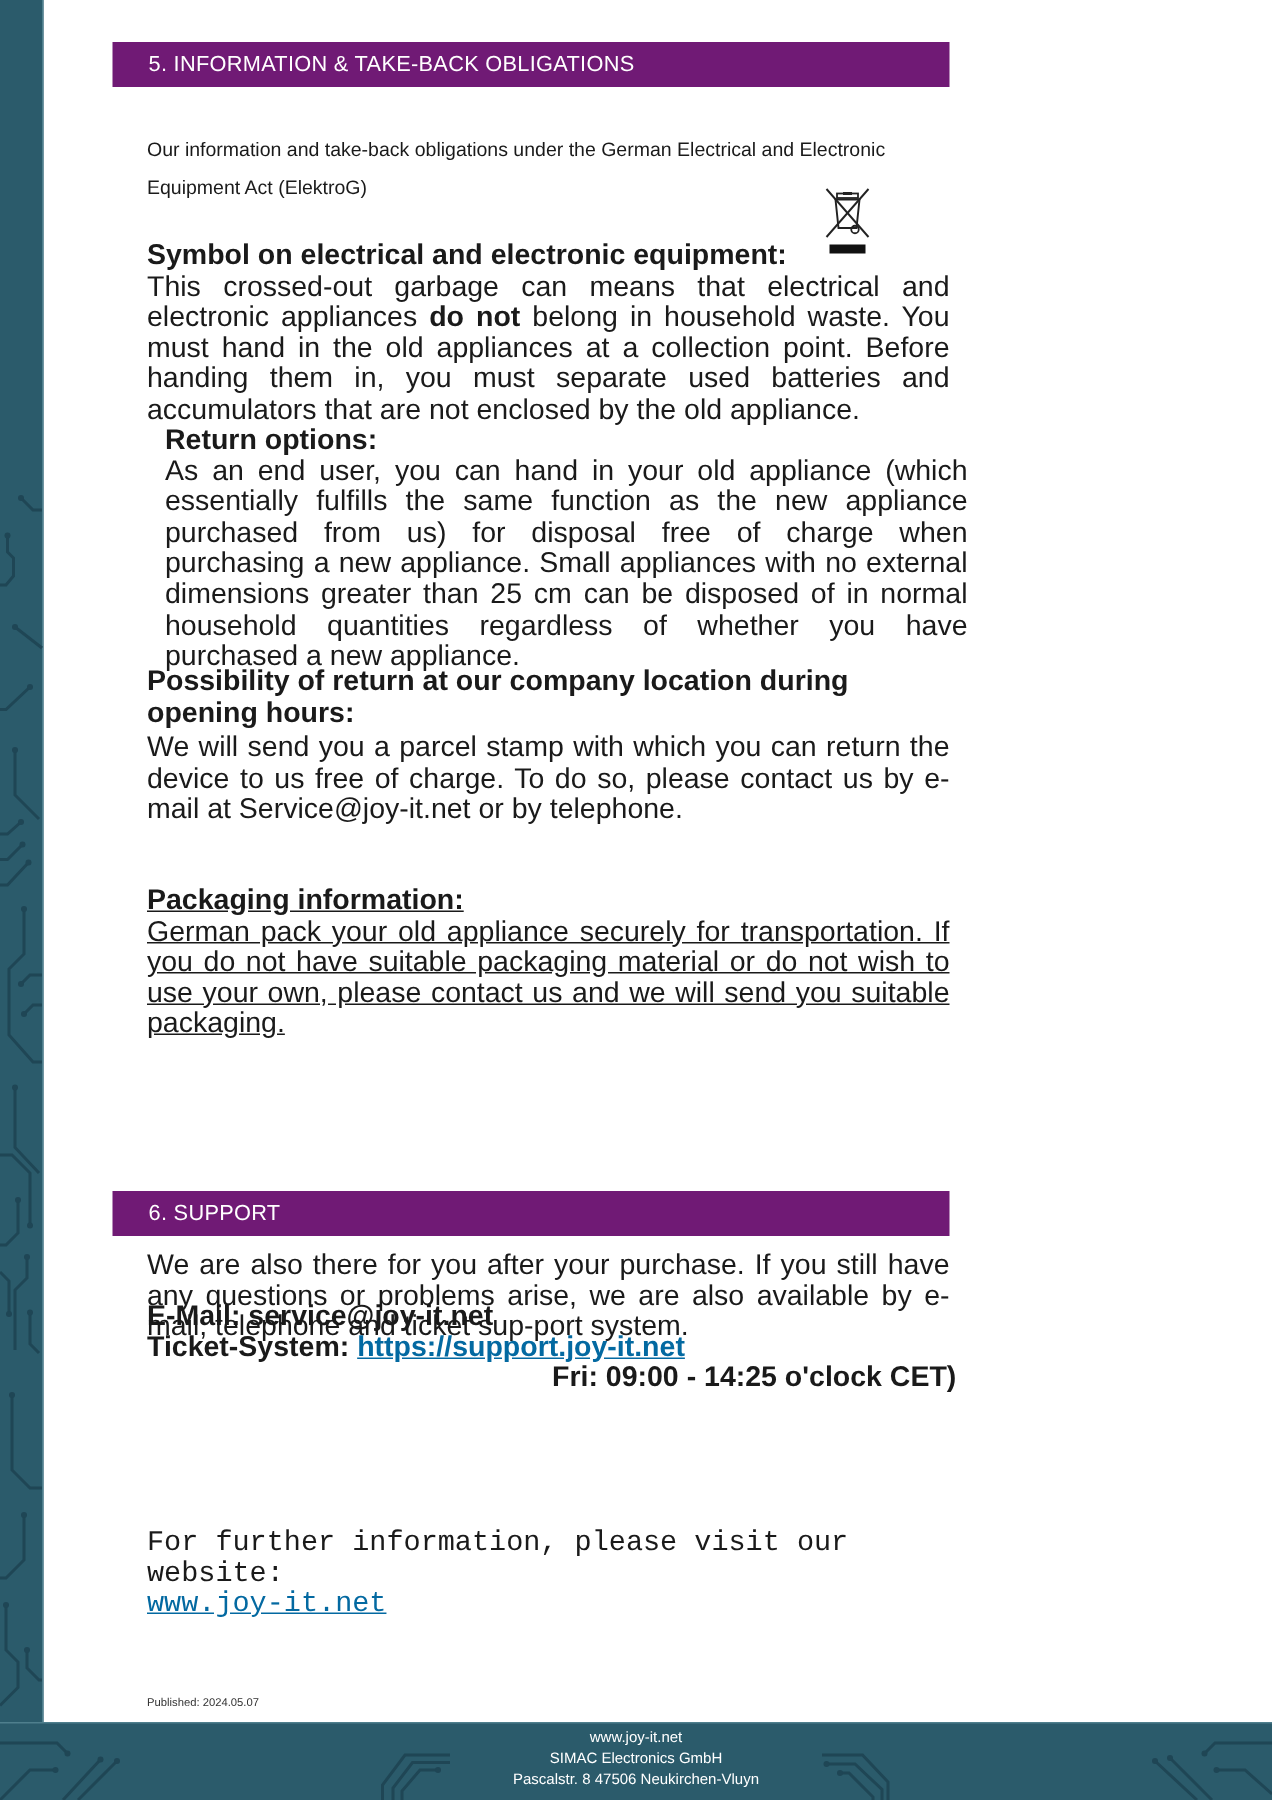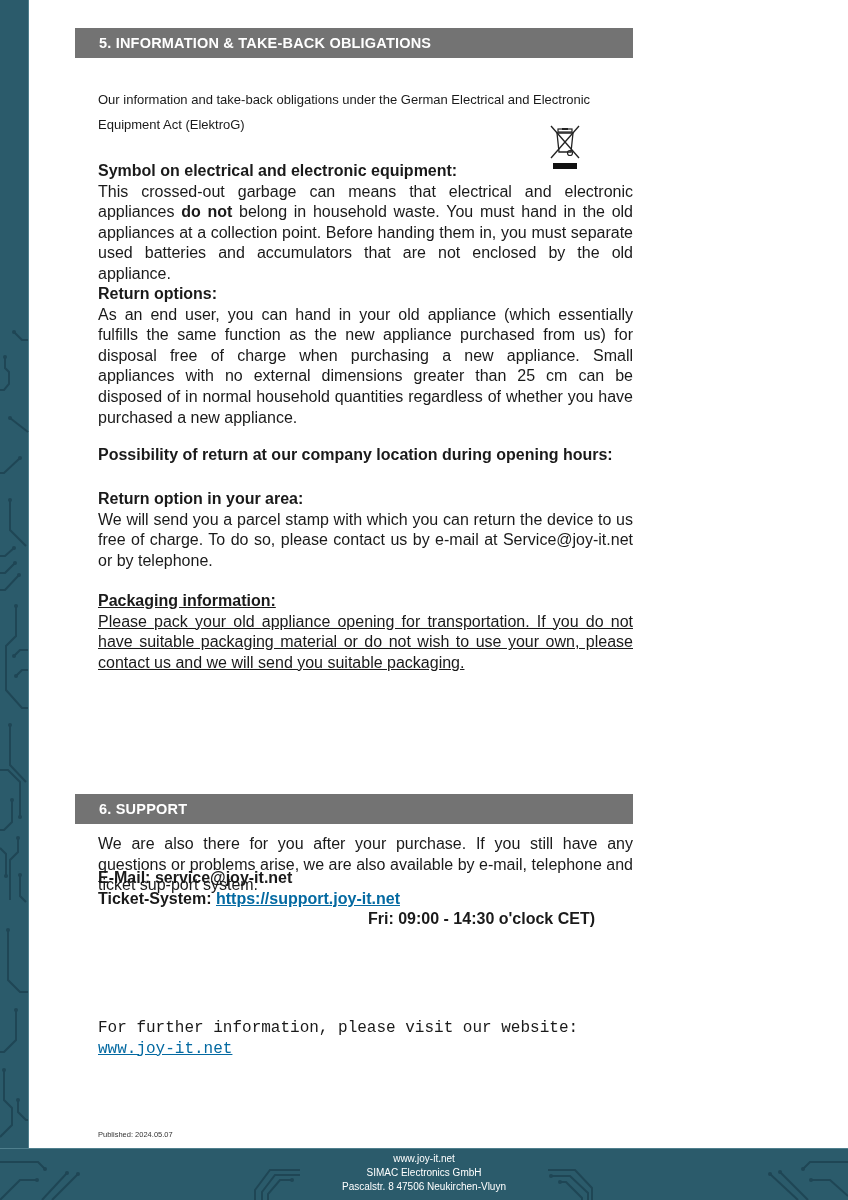--- a/index.html
+++ b/index.html
@@ -18,39 +18,39 @@
     position: absolute; left: 0; top: 1148px; width: 848px; height: 52px;
     background: #2b5b6b;
     border-top: 1px solid #4f7f8d;
   }
   .circuits { position: absolute; left: 0; top: 0; width: 848px; height: 1200px; pointer-events: none; }
   .circuits path, .circuits line { stroke: #1f4655; stroke-width: 2; fill: none; }
   .circuits circle { fill: #1f4655; }
 
   .section-header {
     position: absolute; left: 75px; width: 558px; height: 30px;
-    background: #737373; color: #ffffff;
-    font-weight: bold; font-size: 14.5px; letter-spacing: 0.2px;
+    background: #701a75; color: #ffffff;
+    font-weight: normal; font-size: 14.5px; letter-spacing: 0.2px;
     box-sizing: border-box; padding-left: 24px; line-height: 30px;
   }
   #h5 { top: 28px; }
   #h6 { top: 770px; margin-top: 24px; }
   .intro-title {
     position: absolute; left: 98px; top: 87px; width: 540px;
     font-size: 13px; line-height: 25px; color: #1a1a1a;
   }
   .weee-icon { position: absolute; left: 549px; top: 124px; width: 32px; height: 46px; }
 
-  .block { position: absolute; left: 98px; width: 535px; font-size: 16px; line-height: 20.6px; }
+  .block { position: absolute; left: 98px; width: 535px; font-size: 19px; line-height: 20.6px; }
   .block .label { font-weight: bold; display: block; }
   .block p { margin: 0; }
   .justify { text-align: justify; text-align-last: left; }
 
   #b1 { top: 161px; }
-  #b2 { top: 284px; }
+  #b2 { top: 284px; margin-left: 12px; }
   #b3 { top: 413px; margin-top: 32px; }
   #b4 { top: 489px; }
   #b5 { top: 591px; text-decoration: underline; }
 
   #support-intro { top: 834px; }
   #contacts { top: 868px; font-weight: bold; }
   #contacts .row { display: block; white-space: nowrap; }
   #contacts .indent { padding-left: 270px; }
   a.link { color: #0369a1; text-decoration: underline; }
   #further { top: 1018px; font-family: Liberation Mono, monospace; }
@@ -164,37 +164,36 @@
 <div class="block" id="b2">
   <span class="label">Return options:</span>
   <p class="justify">As an end user, you can hand in your old appliance (which essentially fulfills the same function as the new appliance purchased from us) for disposal free of charge when purchasing a new appliance. Small appliances with no external dimensions greater than 25 cm can be disposed of in normal household quantities regardless of whether you have purchased a new appliance.</p>
 </div>
 
 <div class="block" id="b3">
   <span class="label">Possibility of return at our company location during opening hours:</span>
 </div>
 
 <div class="block" id="b4">
-  <span class="label">Return option in your area:</span>
   <p class="justify">We will send you a parcel stamp with which you can return the device to us free of charge. To do so, please contact us by e-mail at Service@joy-it.net or by telephone.</p>
 </div>
 
 <div class="block" id="b5">
   <span class="label">Packaging information:</span>
-  <p class="justify">Please pack your old appliance opening for transportation. If you do not have suitable packaging material or do not wish to use your own, please contact us and we will send you suitable packaging.</p>
+  <p class="justify">German pack your old appliance securely for transportation. If you do not have suitable packaging material or do not wish to use your own, please contact us and we will send you suitable packaging.</p>
 </div>
 
 <div class="section-header" id="h6">6. SUPPORT</div>
 
 <div class="block justify" id="support-intro">We are also there for you after your purchase. If you still have any questions or problems arise, we are also available by e-mail, telephone and ticket sup-port system.</div>
 
 <div class="block" id="contacts">
   <span class="row"><span>E-Mail: </span><span>service@joy-it.net</span></span>
   <span class="row"><span>Ticket-System: </span><a class="link">https://support.joy-it.net</a></span>
-  <span class="row indent">Fri: 09:00 - 14:30 o'clock CET)</span>
+  <span class="row indent">Fri: 09:00 - 14:25 o'clock CET)</span>
 </div>
 
 <div class="block" id="further">
   <span class="row" style="display:block">For further information, please visit our website:</span>
   <a class="link">www.joy-it.net</a>
 </div>
 
 <div class="published">Published: 2024.05.07</div>
 
 <div class="footer-text">

